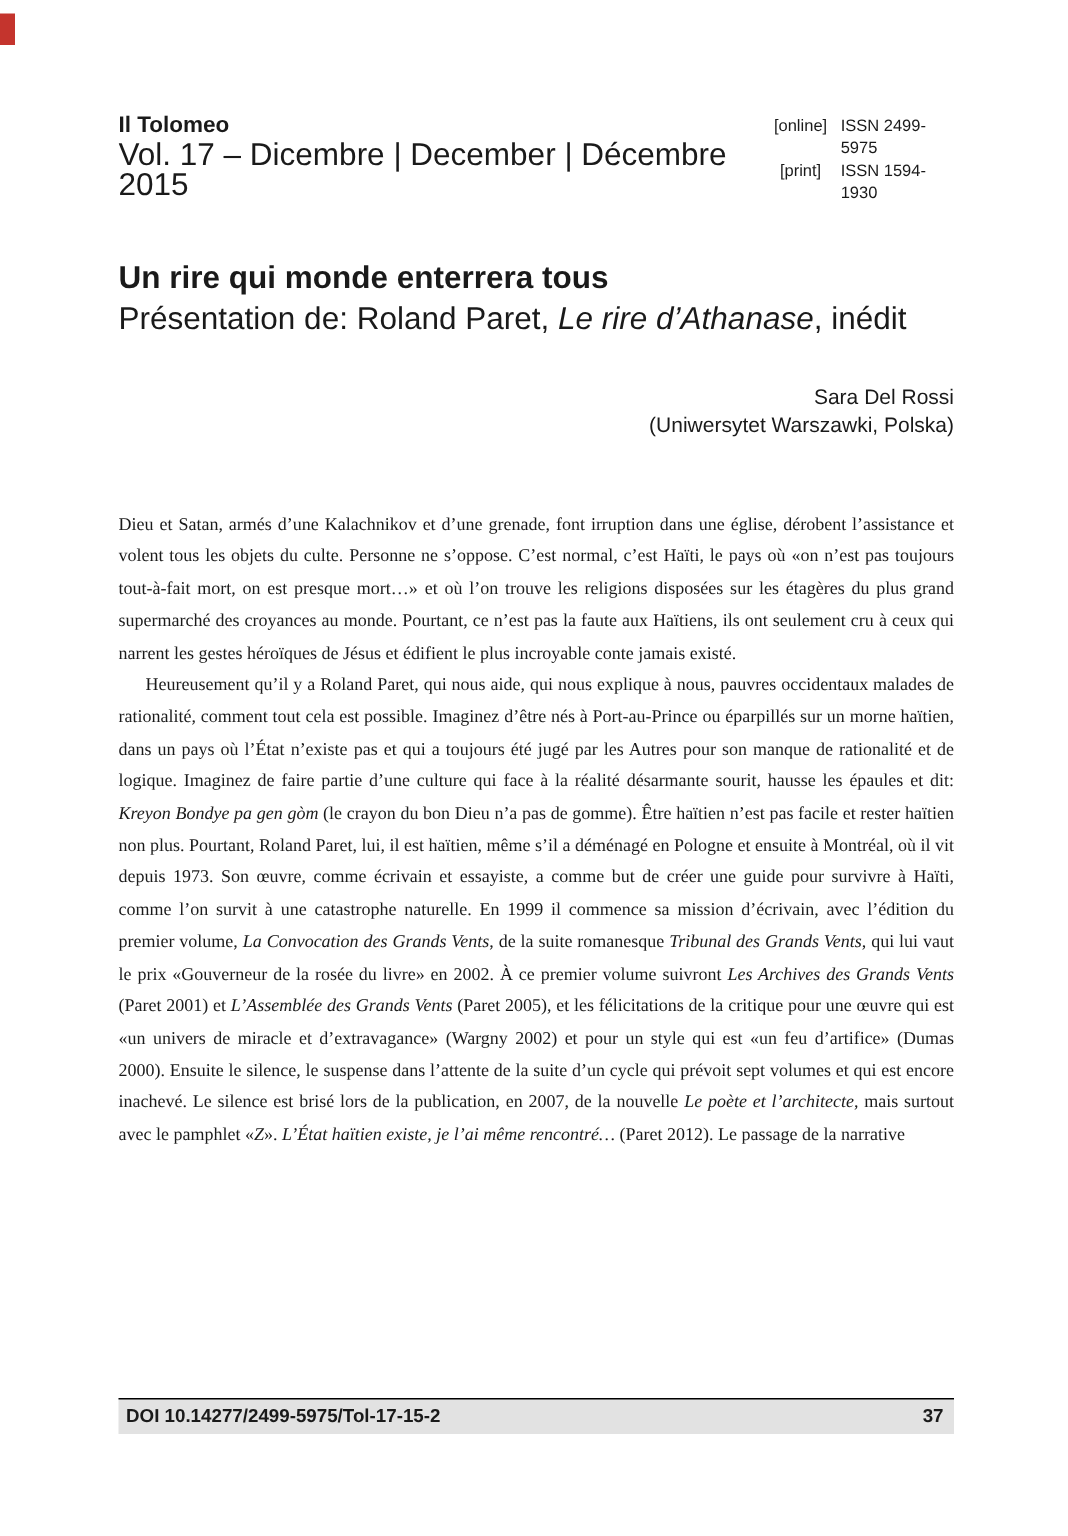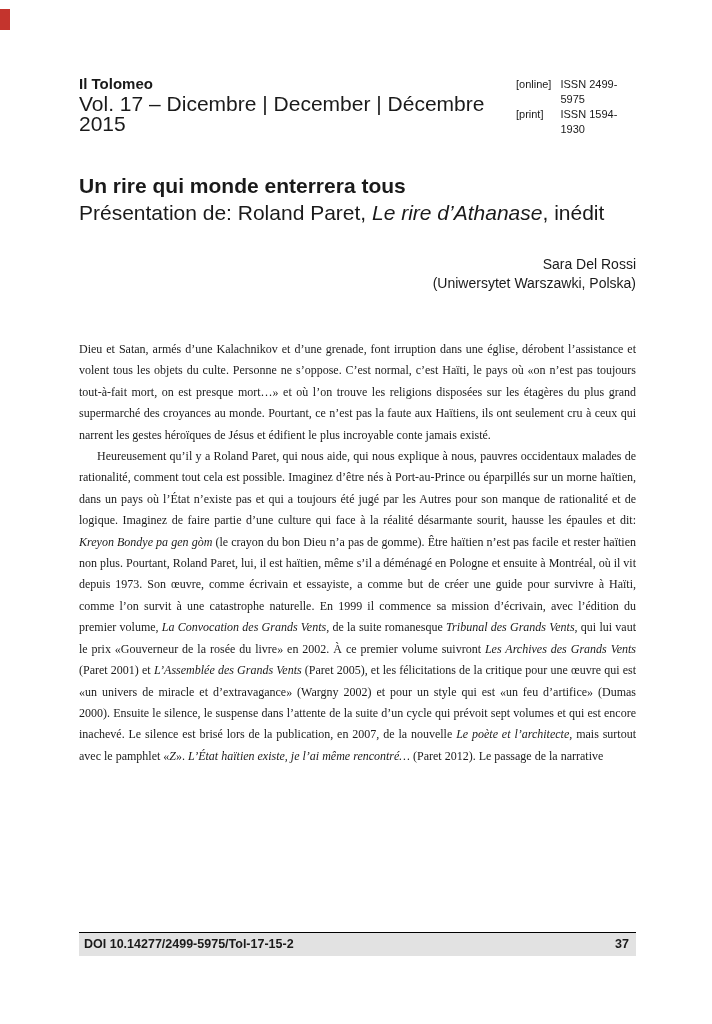--- a/index.html
+++ b/index.html
@@ -38,21 +38,21 @@
   .journal-name { font-size: 15px; font-weight: bold; line-height: 20px; }
   .journal-volume { font-size: 21px; font-weight: normal; line-height: 20px; }
   .journal-issn {
     display: grid;
     grid-template-columns: auto auto;
     column-gap: 9px;
     font-size: 11px;
     line-height: 15px;
     margin-top: 3px;
   }
-  .issn-label { text-align: left; }
+  .issn-label { text-align: center; }
   .issn-value { text-align: left; }
   .article-title {
     font-size: 21px;
     line-height: 27px;
     font-weight: bold;
     margin: 35px 0 0 0;
   }
   .article-subtitle {
     font-size: 21px;
     line-height: 27px;

